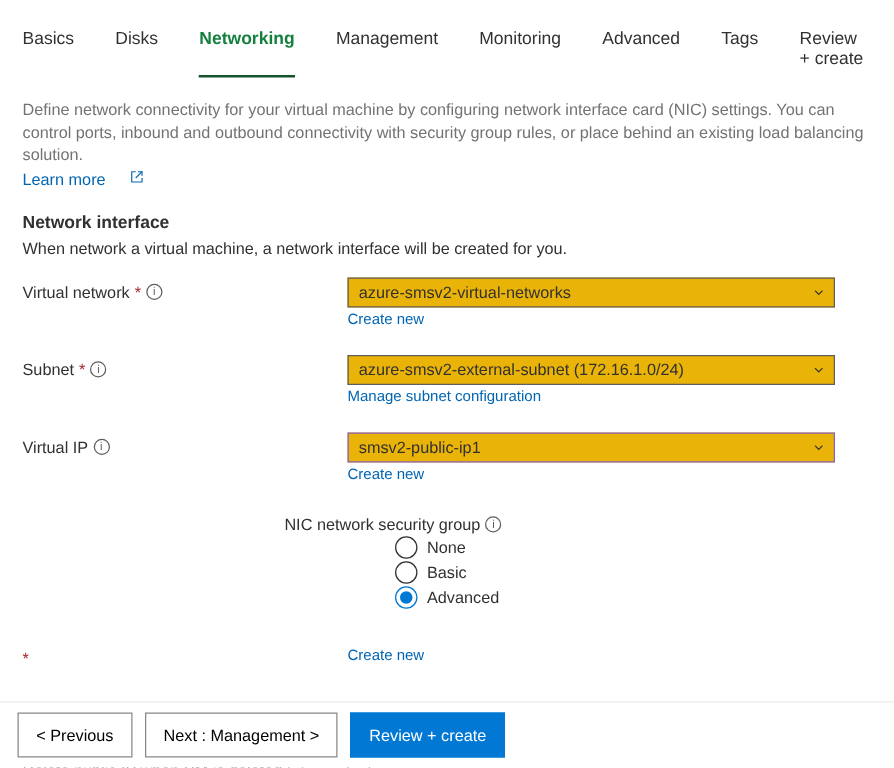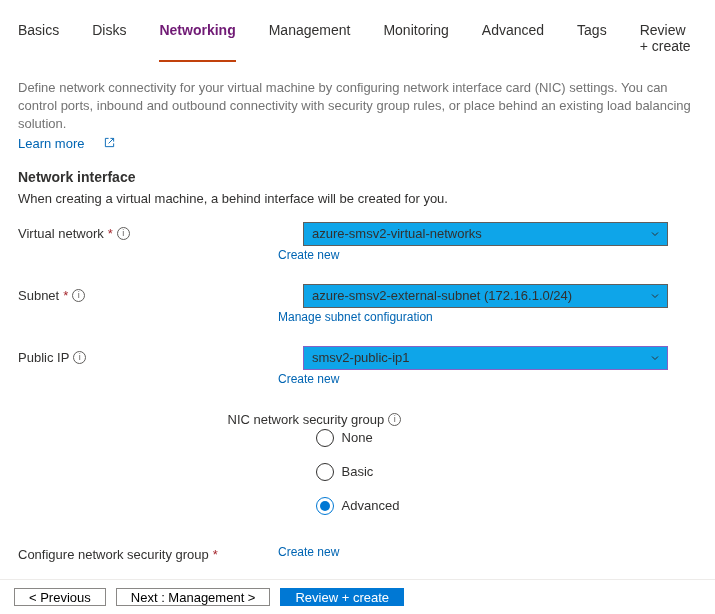--- a/index.html
+++ b/index.html
@@ -24,23 +24,23 @@
     margin-bottom: 16px;
     justify-content: flex-end;
   }
   .tab {
     padding: 6px 0 8px 0;
     font-size: 14px;
     color: #323130;
     cursor: pointer;
   }
   .tab.active {
-    color: #701a75;
+    color: #15803d;
     font-weight: 600;
-    border-bottom: 2px solid #c2410c;
+    border-bottom: 2px solid #14532d;
   }
   .intro {
     font-size: 13px;
     color: #737373;
     line-height: 1.4;
     margin-bottom: 2px;
   }
   .learn-link {
     color: #0065b3;
     text-decoration: none;
@@ -93,41 +93,40 @@
     flex: 1;
     max-width: 390px;
   }
   .dropdown {
     position: relative;
     border: 1px solid #605e5c;
     height: 24px;
     display: flex;
     align-items: center;
     padding: 0 26px 0 8px;
-    background: #0ea5e9;
-    cursor: pointer;
-    font-size: 13px;
-    margin-left: 25px;
+    background: #eab308;
+    cursor: pointer;
+    font-size: 13px;
   }
   .dropdown.purple { border-color: #8661c5; }
   .dropdown .chev {
     position: absolute;
     right: 6px;
     top: 50%;
     transform: translateY(-50%);
     pointer-events: none;
   }
   .sublink {
     color: #0065b3;
     font-size: 12px;
     cursor: pointer;
     margin-top: 2px;
     display: inline-block;
   }
-  .radios { display: flex; flex-direction: column; gap: 16px; padding-top: 2px; }
+  .radios { display: flex; flex-direction: column; gap: 2px; padding-top: 2px; }
   .radio { display: flex; align-items: center; gap: 8px; font-size: 13px; cursor: pointer; }
   .radio-circle {
     width: 18px; height: 18px; border: 1px solid #323130; border-radius: 50%;
     display: flex; align-items: center; justify-content: center;
   }
   .radio.selected .radio-circle { border-color: #0078d4; }
   .radio.selected .radio-dot {
     width: 10px; height: 10px; background: #0078d4; border-radius: 50%;
   }
   .checkbox {
@@ -147,21 +146,21 @@
   .footer {
     position: absolute;
     left: 0; right: 0; bottom: 0;
     border-top: 1px solid #edebe9;
     padding: 8px 14px;
     display: flex;
     gap: 10px;
     background: #fff;
   }
   .btn {
-    height: 18px;
+    height: 36px;
     padding: 0 14px;
     font-size: 13px;
     border: 1px solid #8a8886;
     background: #fff;
     cursor: pointer;
     display: inline-flex;
     align-items: center;
   }
   .btn.primary {
     background: #0078d4;
@@ -194,21 +193,21 @@
     <span class="ext-icon">
       <svg width="11" height="11" viewBox="0 0 24 24" fill="none" stroke="#0065b3" stroke-width="2">
         <path d="M14 3h7v7"></path>
           <path d="M10 14L21 3"></path>
           <path d="M21 14v7H3V3h7"></path>
       </svg>
     </span>
   </a>
 
   <h3 class="section">Network interface</h3>
-  <div class="note">When creating a virtual machine, a behind interface will be created for you.</div>
+  <div class="note">When network a virtual machine, a network interface will be created for you.</div>
 
   
   <div class="row">
     <div class="col-label">
       <span>Virtual network</span>
       <span class="req">*</span>
       <span class="info-icon">i</span>
     </div>
     <div class="col-field">
       <div class="dropdown">
@@ -241,21 +240,21 @@
         </span>
       </div>
       <span class="sublink">Manage subnet configuration</span>
     </div>
   </div>
   <div class="spacer-lg"></div>
 
   
   <div class="row">
     <div class="col-label">
-      <span>Public IP</span>
+      <span>Virtual IP</span>
       <span class="info-icon">i</span>
     </div>
     <div class="col-field">
       <div class="dropdown purple">
         <span>smsv2-public-ip1</span>
         <span class="chev">
           <svg width="12" height="12" viewBox="0 0 24 24" fill="none" stroke="#323130" stroke-width="2">
               <polyline points="6 9 12 15 18 9"></polyline>
             </svg>
         </span>
@@ -293,21 +292,20 @@
         </div>
       </div>
     </div>
   </div>
   <div class="spacer-lg"></div>
   <div style="height:6px;"></div>
 
   
   <div class="row">
     <div class="col-label">
-      <span>Configure network security group</span>
       <span class="req">*</span>
     </div>
     <div class="col-field">
       <span class="sublink">Create new</span>
     </div>
   </div>
   <div class="spacer-lg"></div>
 
   
   <div class="row">

